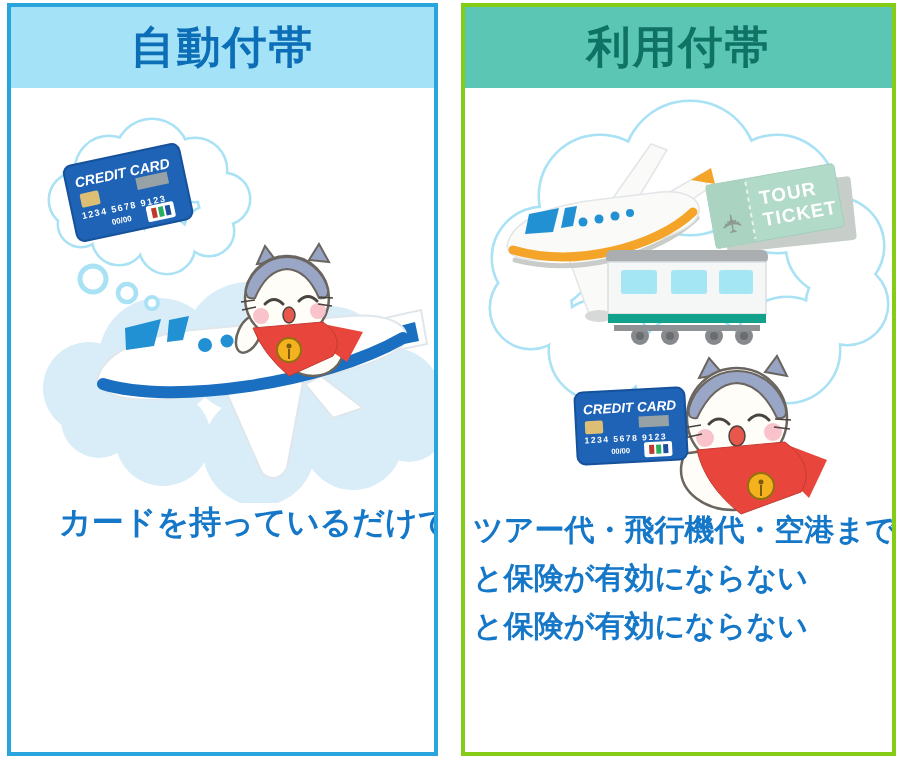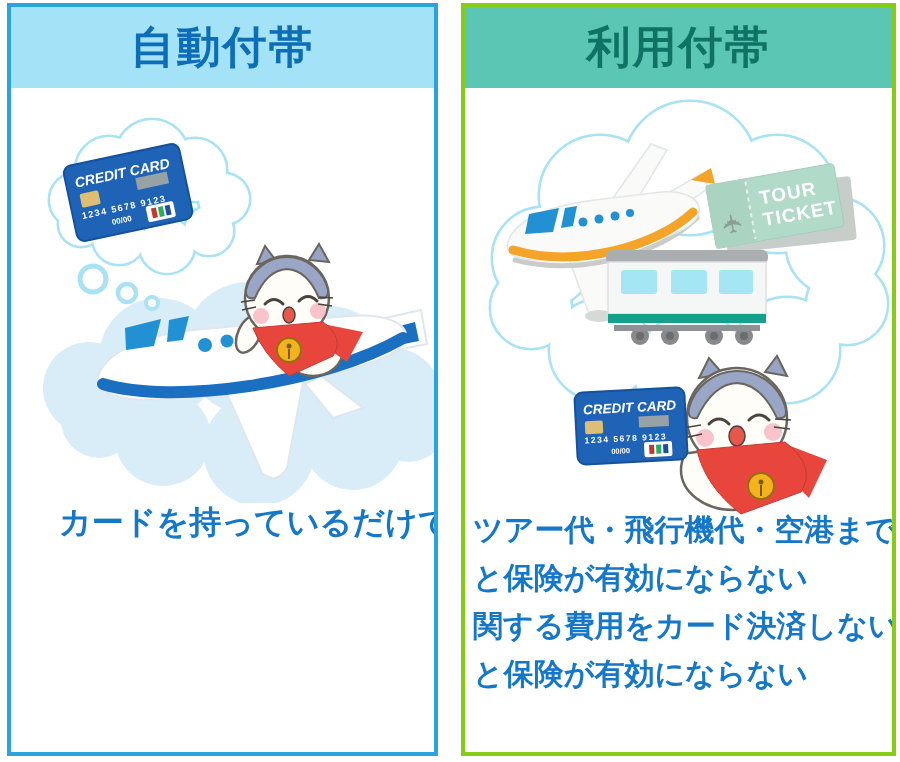--- a/index.html
+++ b/index.html
@@ -243,17 +243,16 @@
         <rect x="12" y="17" width="28" height="15" rx="2" fill="#ffffff"></rect>
         <rect x="17" y="20" width="5" height="9" fill="#c0392b"></rect>
         <rect x="24" y="20" width="5" height="9" fill="#27ae60"></rect>
         <rect x="31" y="20" width="5" height="9" fill="#1f4e9e"></rect>
       </g>
     </svg>
 
     <div class="caption">
       <div class="cap-line">ツアー代・飛行機代・空港まで</div>
       <div class="cap-line">と保険が有効にならない</div>
-      <div class="cap-line">関する費用をカード決済しない</div>
       <div class="cap-line">と保険が有効にならない</div>
     </div>
   </div>
 </div>
 
 </body></html>

